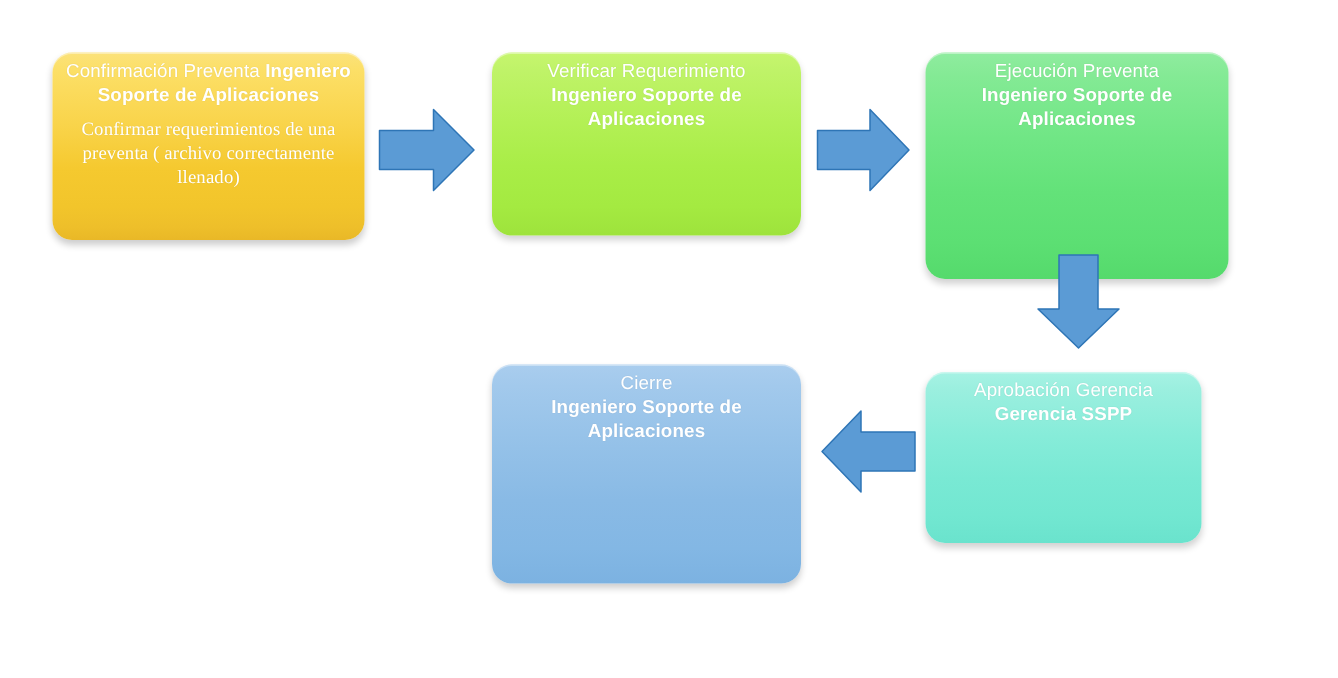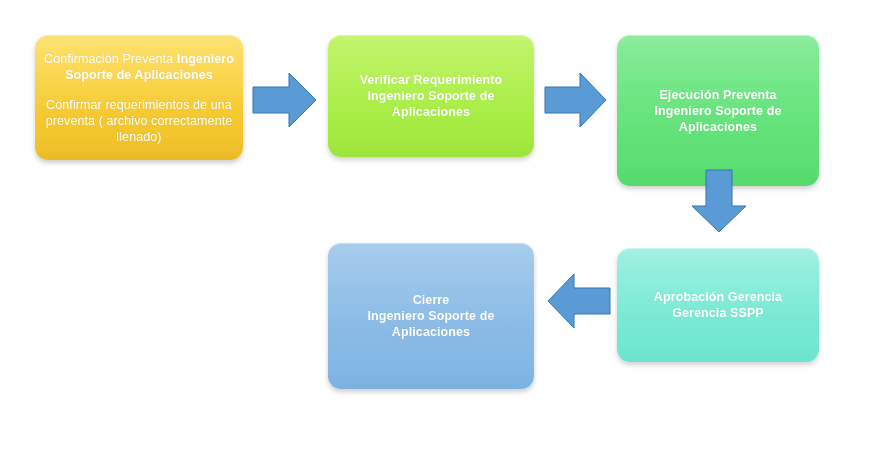--- a/index.html
+++ b/index.html
@@ -23,35 +23,34 @@
     background: #ffffff;
   }
 
   .node {
     position: absolute;
     box-sizing: border-box;
     border-radius: 13px;
     display: flex;
     flex-direction: column;
     align-items: center;
-    justify-content: center;
     text-align: center;
     color: #ffffff;
     font-size: 12.5px;
     line-height: 1.28;
     letter-spacing: 0.1px;
     text-shadow: 0 0 1px rgba(0,0,0,0.10);
     padding: 4px 9px;
   }
 
-  .node .line-reg { font-weight: 700; display: block; }
+  .node .line-reg { font-weight: 400; display: block; }
   .node .line-bold { font-weight: 700; display: block; }
 
   .para { display: block; }
-  .para + .para { margin-top: 14px; }
+  .para + .para { margin-top: 7px; font-family: Liberation Serif, serif; }
 
   
 
   
   #node-confirmacion {
     background:
       linear-gradient(to bottom,
         #fbe27a 0%,
         #fcdf66 10%,
         #f9d44b 38%,
@@ -147,21 +146,21 @@
     </span>
   </div>
 
   <div class="node" id="node-ejecucion" style="left:617px; top:35px; width:202px; height:151px;">
     <span class="para">
       <span class="line-reg">Ejecución Preventa</span>
       <span class="line-bold">Ingeniero Soporte de Aplicaciones</span>
     </span>
   </div>
 
-  <div class="node" id="node-aprobacion" style="left:617px; top:248px; width:202px; height:114px;">
+  <div class="node" id="node-aprobacion" style="left:617px; top:248px; width:184px; height:114px;">
     <span class="para">
       <span class="line-reg">Aprobación Gerencia</span>
       <span class="line-bold">Gerencia SSPP</span>
     </span>
   </div>
 
   <div class="node" id="node-cierre" style="left:328px; top:243px; width:206px; height:146px;">
     <span class="para">
       <span class="line-reg">Cierre</span>
       <span class="line-bold">Ingeniero Soporte de Aplicaciones</span>

